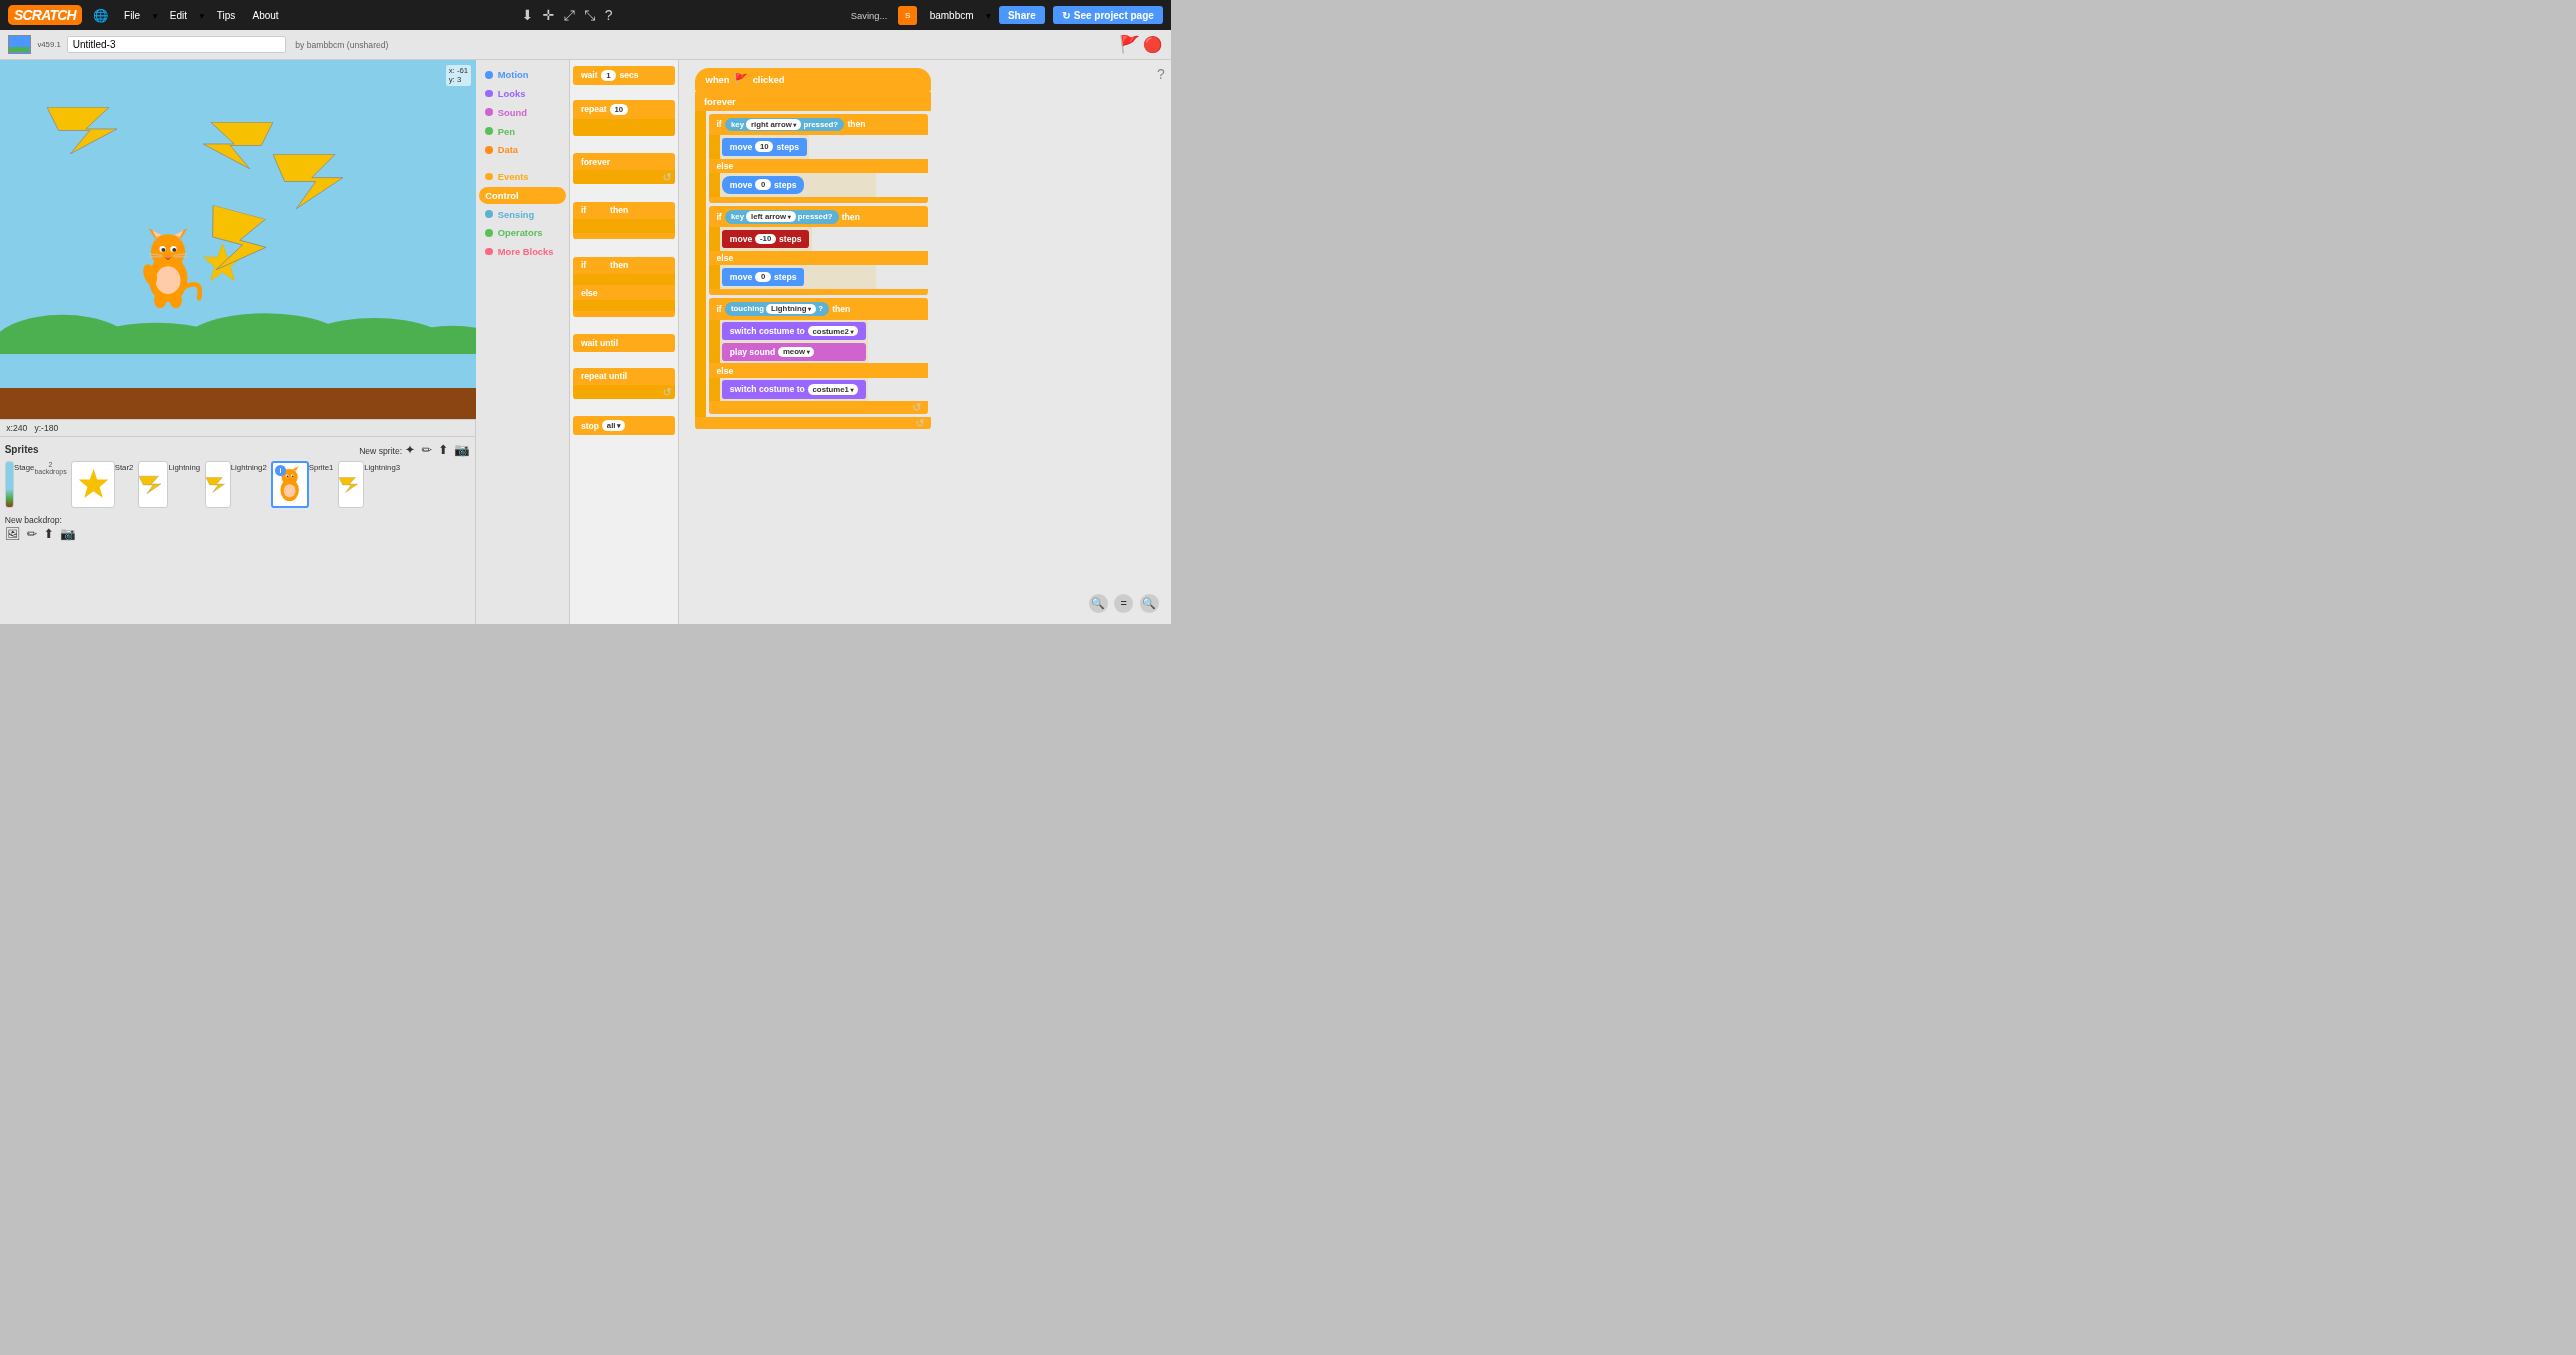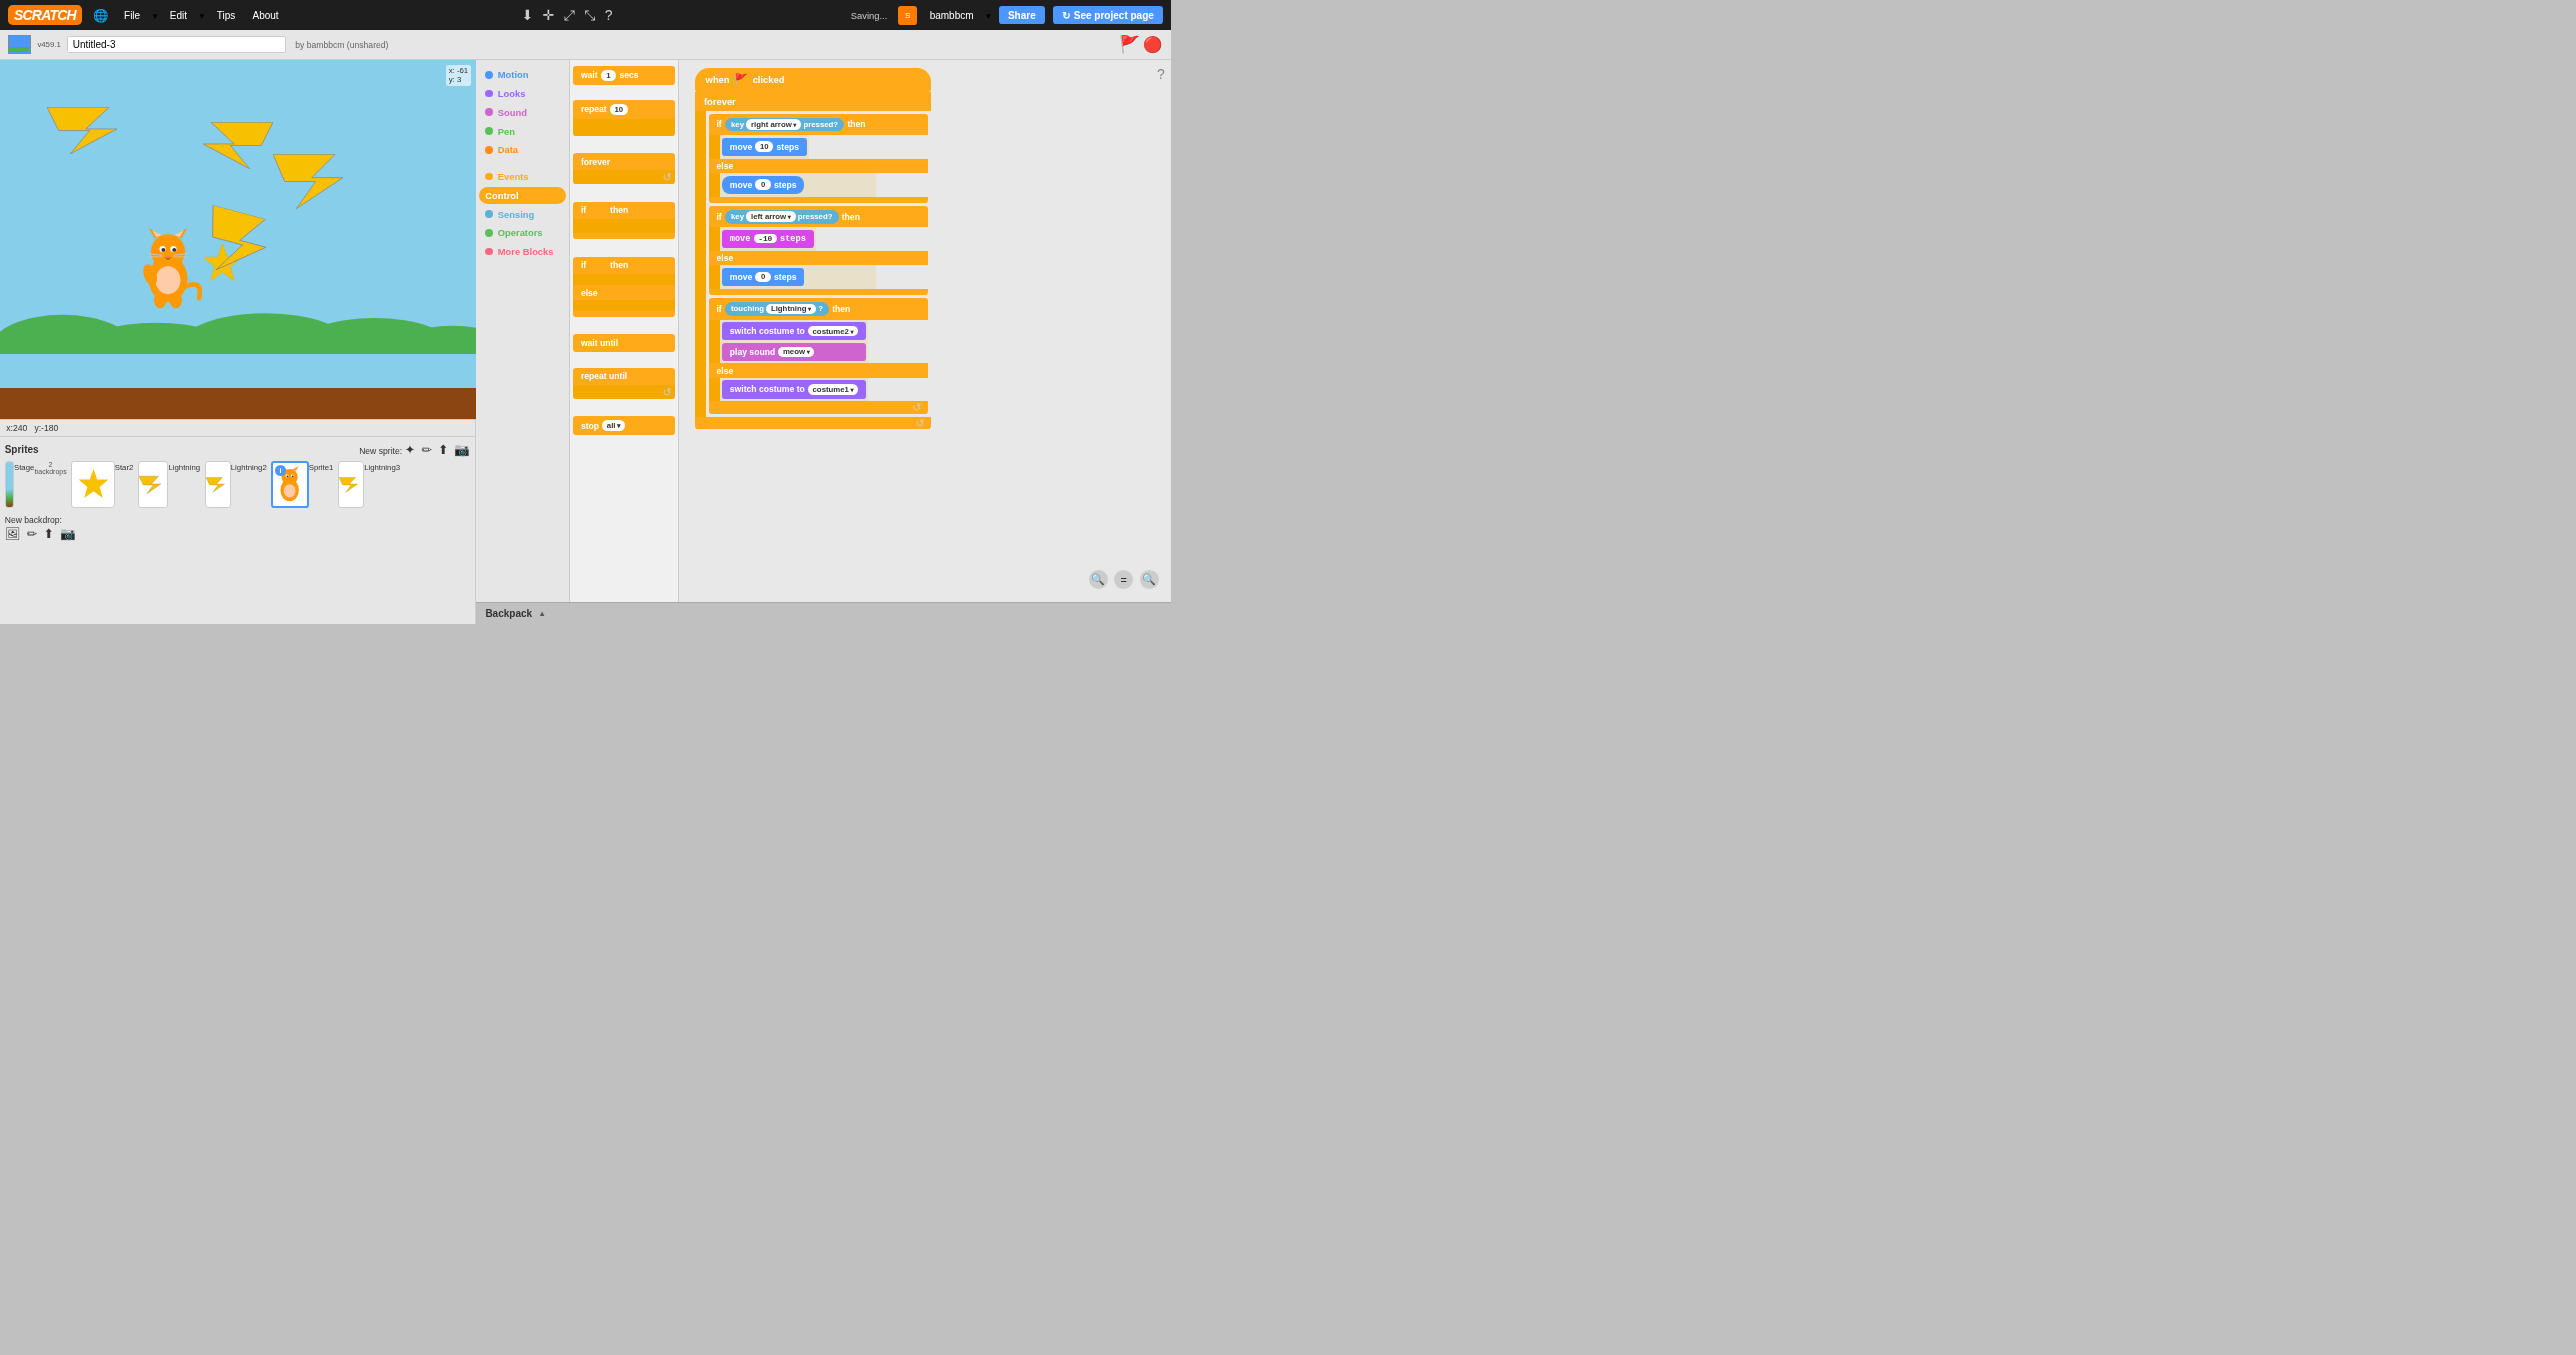--- a/index.html
+++ b/index.html
@@ -484,21 +484,21 @@
                   <div style="background:#ffab19;border-radius:3.1px 3.1px 0 0;padding:3.9px 7.8px;color:white;font-size:8.6px;font-weight:bold;display:inline-flex;align-items:center;gap:3.1px;min-width:219px;">
                     if
                     <span style="background:#5cb1d6;border-radius:7.8px;padding:1.6px 6.2px;color:white;font-size:7.8px;display:inline-flex;align-items:center;gap:2.3px;">
                       key <span class="eb-dropdown">left arrow <span class="eb-dd-arrow">▾</span></span> pressed?
                     </span>
                     then
                   </div>
                   <div style="display:flex;">
                     <div style="background:#f5a800;width:11px;"></div>
                     <div style="padding:2.3px;background:#e8e0c8;min-height:23.4px;">
-                      <div style="background:#d946ef;border-radius:3.1px;padding:3.9px 7.8px;color:white;font-size:8.6px;font-weight:bold;display:inline-flex;align-items:center;gap:3.1px;font-family:Liberation Mono, monospace;">
+                      <div style="background:#b91c1c;border-radius:3.1px;padding:3.9px 7.8px;color:white;font-size:8.6px;font-weight:bold;display:inline-flex;align-items:center;gap:3.1px;">
                         move <span style="background:white;color:#333;border-radius:7.8px;padding:0.8px 4.7px;font-size:7.8px;">-10</span> steps
                       </div>
                     </div>
                   </div>
                   <div style="background:#ffab19;padding:2.3px 7.8px;color:white;font-size:8.6px;font-weight:bold;">else</div>
                   <div style="display:flex;">
                     <div style="background:#f5a800;width:11px;"></div>
                     <div style="padding:2.3px;background:#e8e0c8;min-height:23.4px;min-width:156px;">
                       <div style="background:#4c97ff;border-radius:3.1px;padding:3.9px 7.8px;color:white;font-size:8.6px;font-weight:bold;display:inline-flex;align-items:center;gap:3.1px;">
                         move <span class="eb-input">0</span> steps
@@ -553,20 +553,16 @@
         <div class="help-icon">?</div>
 
         <div id="zoom-controls">
           <button class="zoom-btn">🔍</button>
           <button class="zoom-btn">=</button>
           <button class="zoom-btn">🔍</button>
         </div>
       </div>
     </div>
 
-    <div id="backpack">
-      <span class="backpack-label">Backpack</span>
-      <span class="backpack-arrow">▲</span>
-    </div>
   </div>
 
 </div>
 
 
 </body></html>

